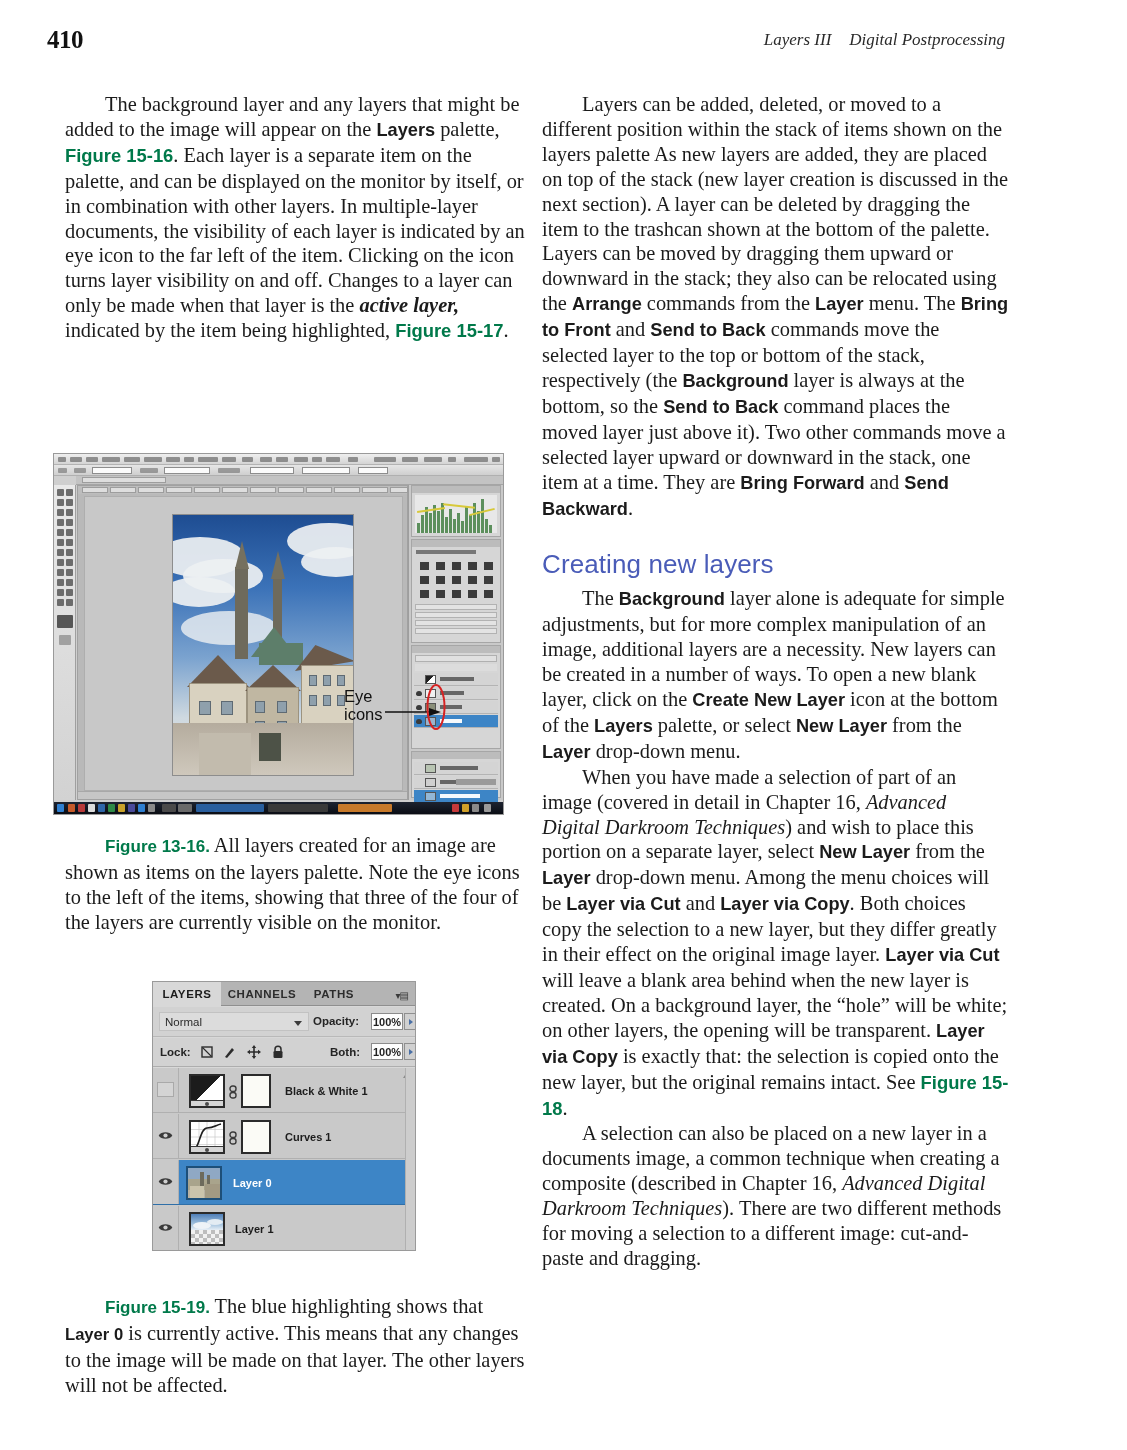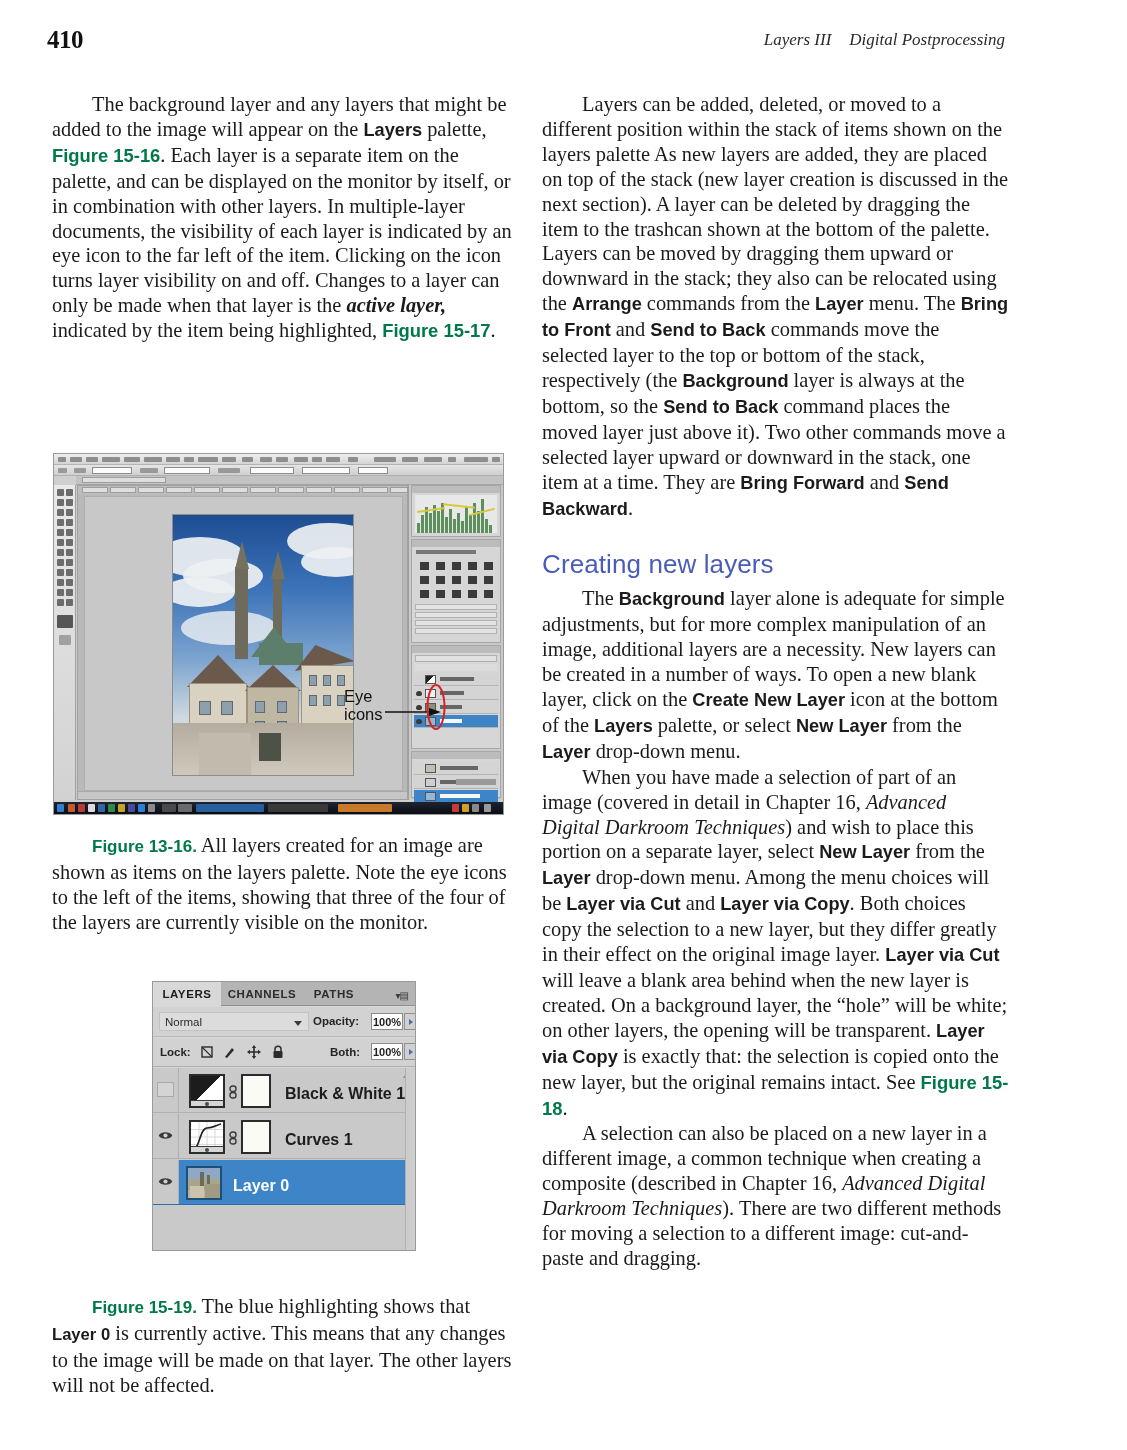--- a/index.html
+++ b/index.html
@@ -24,21 +24,21 @@
   }
   .runhead-right {
     position:absolute; right:122px; top:4px;
     font-style:italic; font-size:17px; color:#2a2a2a;
     white-space:nowrap;
   }
   .runhead-right .sec { margin-right:18px; }
 
   
   .col { position:absolute; top:92px; width:467px; }
-  .col-left  { left:52px; }
+  .col-left  { left:65px; }
   .col-right { left:542px; }
 
   p.body {
     margin:0;
     font-size:20.4px;
     line-height:24.9px;
     text-indent:40px;
     text-align:left;
     color:#1b1b1b;
     font-family:"Liberation Serif", serif;
@@ -182,21 +182,21 @@
   .eye { position:absolute; left:5px; top:16px; width:15px; height:11px; }
   .eye svg { display:block; }
   .thumb { position:absolute; top:6px; border:2px solid #2b2b2b; background:#fff; }
   .thumb-bw { background:linear-gradient(135deg,#1c1c1c 0 48%, #ffffff 48% 100%); }
   .thumb-strip { position:absolute; left:0; right:0; bottom:0; height:6px; background:#d6d6d6; border-top:1px solid #3a3a3a; }
   .thumb-strip:after { content:""; position:absolute; left:50%; top:1px; margin-left:-2px;
                        width:4px; height:4px; border-radius:50%; background:#4a4a4a; }
   .chainlink { position:absolute; width:8px; height:14px; }
   .maskthumb { position:absolute; top:6px; width:30px; height:34px; background:#fbfbf6;
                border:2px solid #2b2b2b; }
-  .lay-name { position:absolute; font-size:16px; font-weight:bold; color:#1d1d1d;text-align:right; }
+  .lay-name { position:absolute; font-size:11px; font-weight:bold; color:#1d1d1d;text-align:right; }
   .lay-name.onblue { color:#ffffff; }
   .scrollarrow { position:absolute; right:4px; top:4px; width:0; height:0;
                  border-left:4px solid transparent; border-right:4px solid transparent;
                  border-bottom:6px solid #8b8b8b; }
   .pal-scroll { position:absolute; right:0; top:86px; bottom:0; width:10px; background:#cdcdcd;
                 border-left:1px solid #b0b0b0; }
   .thumb-photo { position:absolute; inset:0; overflow:hidden; }
   .checker { position:absolute; inset:0;
              background-image:
                linear-gradient(45deg,#bdbdbd 25%,transparent 25%,transparent 75%,#bdbdbd 75%),
@@ -620,35 +620,53 @@
             <div style="position:absolute;inset:0;background:linear-gradient(#8fa8c4 0 38%, #a9a48c 38% 72%, #b9b2a2 72% 100%)"></div>
             <div style="position:absolute;left:12px;top:4px;width:4px;height:14px;background:#6d6a5c"></div>
             <div style="position:absolute;left:19px;top:7px;width:3px;height:11px;background:#6d6a5c"></div>
             <div style="position:absolute;left:2px;top:18px;width:14px;height:12px;background:#cbc4ac"></div>
             <div style="position:absolute;left:17px;top:16px;width:15px;height:14px;background:#a39a83"></div>
           </div>
         </div>
         <div class="lay-name onblue" style="left:80px;top:17px">Layer 0</div>
       </div>
 
+      <div class="lay-row" style="top:138px;border-bottom:none">
+        <div class="eyecell">
+          <div class="eye">
+            <svg viewBox="0 0 15 11" width="15" height="11">
+              <path d="M0.7 5.5 C3 1.2, 12 1.2, 14.3 5.5 C12 9.8, 3 9.8, 0.7 5.5 Z" fill="#3a3a3a"></path>
+              <circle cx="7.5" cy="5.5" r="2.1" fill="#cfcfcf"></circle>
+            </svg>
+          </div>
+        </div>
+        <div class="thumb" style="left:36px;width:36px;height:34px">
+          <div class="checker"></div>
+          <div style="position:absolute;left:0;right:0;top:0;height:16px;
+                      background:linear-gradient(#4f7fb8 0%, #9fc0dd 60%, #e6eef5 100%)"></div>
+          <div style="position:absolute;left:2px;top:8px;width:18px;height:7px;background:#eef3f7;border-radius:50%"></div>
+          <div style="position:absolute;left:16px;top:5px;width:16px;height:6px;background:#e3ecf3;border-radius:50%"></div>
+        </div>
+        <div class="lay-name" style="left:82px;top:17px">Layer 1</div>
+      </div>
     </div>
     <div class="pal-scroll"></div>
   </div>
 
   <div class="col col-left" style="top:1294px">
     <p class="body caption"><span class="lbl">Figure 15-19.</span><span>  The blue highlighting shows that </span><b>Layer 0</b><span> is currently active. This means that any changes to the image will be made on that layer. The other layers will not be affected.</span></p>
   </div>
 
   <div class="col col-right">
 
     <p class="body"><span>Layers can be added, deleted, or moved to a different position within the stack of items shown on the layers palette As new layers are added, they are placed on top of the stack (new layer creation is discussed in the next section). A layer can be deleted by dragging the item to the trashcan shown at the bottom of the palette. Layers can be moved by dragging them upward or downward in the stack; they also can be relocated using the </span><b>Arrange</b><span> commands from the </span><b>Layer</b><span> menu. The </span><b>Bring to Front</b><span> and </span><b>Send to Back</b><span> commands move the selected layer to the top or bottom of the stack, respectively (the </span><b>Background</b><span> layer is always at the bottom, so the </span><b>Send to Back</b><span> command places the moved layer just above it). Two other commands move a selected layer upward or downward in the stack, one item at a time. They are </span><b>Bring Forward</b><span> and </span><b>Send Backward</b><span>.</span></p>
 
     <h2 class="subhead">Creating new layers</h2>
 
     <p class="body"><span>The </span><b>Background</b><span> layer alone is adequate for simple adjustments, but for more complex manipulation of an image, additional layers are a necessity. New layers can be created in a number of ways. To open a new blank layer, click on the </span><b>Create New Layer</b><span> icon at the bottom of the </span><b>Layers</b><span> palette, or select </span><b>New Layer</b><span> from the </span><b>Layer</b><span> drop-down menu.</span></p>
 
     <p class="body"><span>When you have made a selection of part of an image (covered in detail in Chapter 16, </span><i>Advanced Digital Darkroom Techniques</i><span>) and wish to place this portion on a separate layer, select </span><b>New Layer</b><span> from the </span><b>Layer</b><span> drop-down menu. Among the menu choices will be </span><b>Layer via Cut</b><span> and </span><b>Layer via Copy</b><span>. Both choices copy the selection to a new layer, but they differ greatly in their effect on the original image layer. </span><b>Layer via Cut</b><span> will leave a blank area behind when the new layer is created. On a background layer, the “hole” will be white; on other layers, the opening will be transparent. </span><b>Layer via Copy</b><span> is exactly that: the selection is copied onto the new layer, but the original remains intact. See </span><span class="figref">Figure 15-18</span><span>.</span></p>
 
-    <p class="body"><span>A selection can also be placed on a new layer in a different image, a common technique when creating a composite (described in Chapter 16, </span><i>Advanced Digital Darkroom Techniques</i><span>). There are two different methods for moving a selection to a different image: cut-and-paste and dragging.</span></p>
+    <p class="body"><span>A selection can also be placed on a new layer in a documents image, a common technique when creating a composite (described in Chapter 16, </span><i>Advanced Digital Darkroom Techniques</i><span>). There are two different methods for moving a selection to a different image: cut-and-paste and dragging.</span></p>
 
 
   </div>
 </div>
 
 </body></html>

